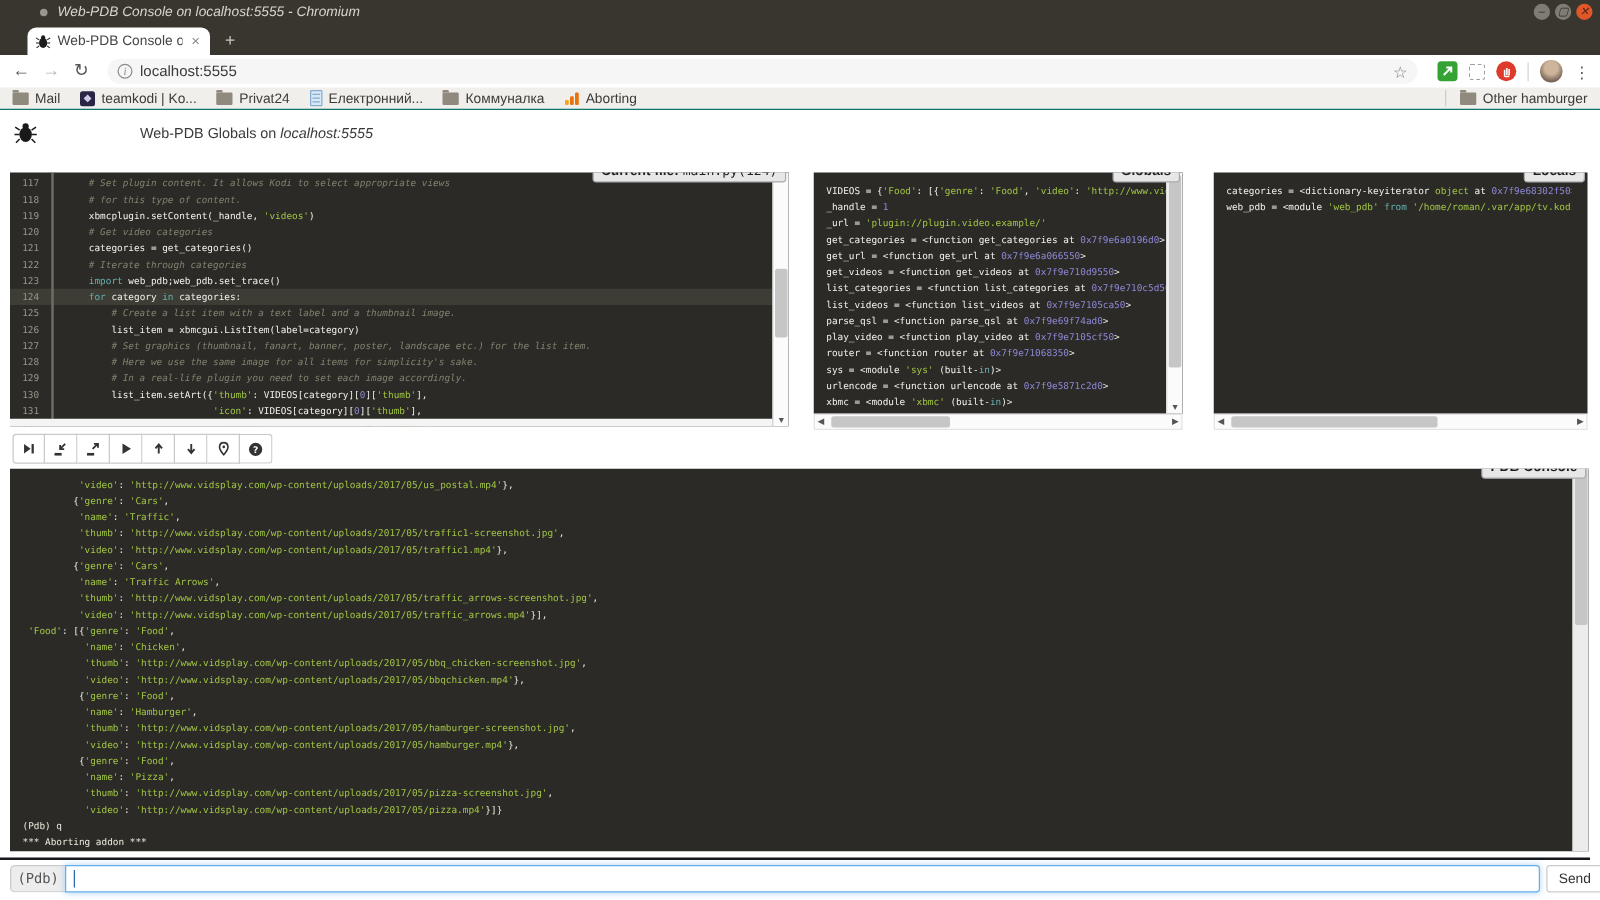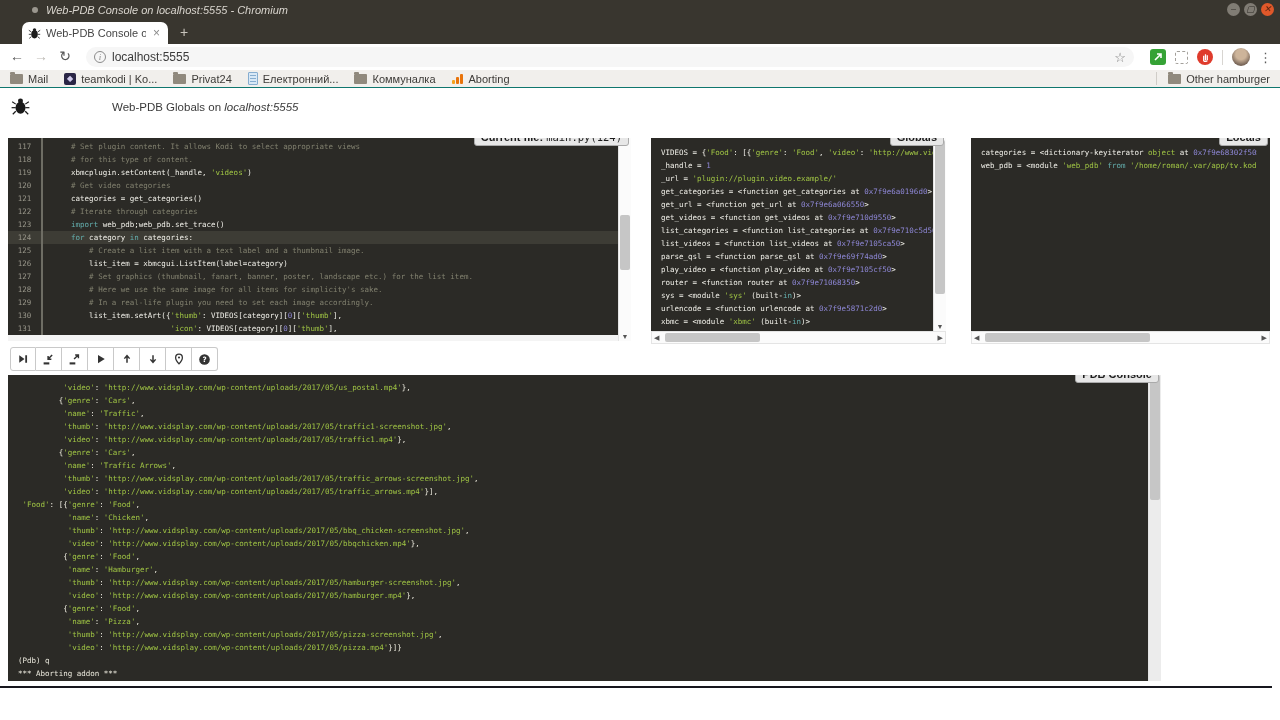--- a/index.html
+++ b/index.html
@@ -65,21 +65,21 @@
   .hdr-bug { position:absolute; left:11px; top:9px; }
   .page-title { position:absolute; left:112px; top:13px; font-size:11.5px; color:#3a3a3a; }
   .page-title .host { font-style:italic; }
 
   .panel { position:absolute; background:#2b2a26; }
   .panel-label { position:absolute; top:-9px; right:2px; z-index:6; background:#e7e7e7;
     border:1px solid #aaa; border-radius:3px; padding:0 6px; line-height:15px;
     font-size:11px; font-weight:bold; color:#1d1d1d; white-space:nowrap; }
   .panel-label .file { font-family:"DejaVu Sans Mono",monospace; font-weight:normal; font-size:10.5px; }
 
-  .tok-c { color:#82816f; }
+  .tok-c { color:#82816f;font-style:italic; }
   .tok-s { color:#a0c544; }
   .tok-k { color:#64afae; }
   .tok-n { color:#8f88d8; }
 
   
   #code-panel { left:8px; top:50px; width:623px; height:203px; overflow:hidden; }
   #code-lines { position:absolute; left:0; top:2px; right:13px; font-family:"DejaVu Sans Mono",monospace;
     font-size:7.5px; line-height:13px; white-space:pre; }
   .cl { display:flex; }
   .cl.hl { background:#3d3c35; }
@@ -107,21 +107,21 @@
   .hscroll { position:absolute; height:13px; background:#fbfbfb; border:1px solid #e4e4e4; }
 
   
   .dbg-toolbar { position:absolute; left:10px; top:259px; display:flex; }
   .tbtn { width:26px; height:24px; background:#fff; border:1px solid #c9c9c9; border-left:none;
     display:flex; align-items:center; justify-content:center; }
   .tbtn:first-child { border-left:1px solid #c9c9c9; border-radius:3px 0 0 3px; }
   .tbtn:last-child { border-radius:0 3px 3px 0; }
 
   
-  #console-panel { left:8px; top:287px; width:1153px; height:306px; overflow:hidden; }
+  #console-panel { left:8px; top:287px; width:1263px; height:306px; overflow:hidden; }
   #console-lines { position:absolute; left:10px; top:6px; right:14px; font-family:"DejaVu Sans Mono",monospace;
     font-size:7.5px; line-height:13px; white-space:pre; color:#eceade; overflow:hidden; }
 
   .page-hr { position:absolute; left:-8px; width:1280px; top:598px; height:2px; background:#17171e; }
 
   
   .prompt-row { position:absolute; left:0; top:604px; width:1280px; height:24px; }
   .pdb-addon { position:absolute; left:8px; top:0; width:44px; height:22px; background:#ededed;
     border:1px solid #ccc; border-right:none; border-radius:4px 0 0 4px; color:#555;
     font-size:11px; line-height:20px; text-align:center; }
@@ -336,13 +336,21 @@
   <div class="panel" id="console-panel">
     <div class="panel-label">PDB Console</div>
     <div id="console-lines"><div><span>          </span><span class="tok-s">'video'</span><span>: </span><span class="tok-s">'http://www.vidsplay.com/wp-content/uploads/2017/05/us_postal.mp4'</span><span>},</span></div><div><span>         {</span><span class="tok-s">'genre'</span><span>: </span><span class="tok-s">'Cars'</span><span>,</span></div><div><span>          </span><span class="tok-s">'name'</span><span>: </span><span class="tok-s">'Traffic'</span><span>,</span></div><div><span>          </span><span class="tok-s">'thumb'</span><span>: </span><span class="tok-s">'http://www.vidsplay.com/wp-content/uploads/2017/05/traffic1-screenshot.jpg'</span><span>,</span></div><div><span>          </span><span class="tok-s">'video'</span><span>: </span><span class="tok-s">'http://www.vidsplay.com/wp-content/uploads/2017/05/traffic1.mp4'</span><span>},</span></div><div><span>         {</span><span class="tok-s">'genre'</span><span>: </span><span class="tok-s">'Cars'</span><span>,</span></div><div><span>          </span><span class="tok-s">'name'</span><span>: </span><span class="tok-s">'Traffic Arrows'</span><span>,</span></div><div><span>          </span><span class="tok-s">'thumb'</span><span>: </span><span class="tok-s">'http://www.vidsplay.com/wp-content/uploads/2017/05/traffic_arrows-screenshot.jpg'</span><span>,</span></div><div><span>          </span><span class="tok-s">'video'</span><span>: </span><span class="tok-s">'http://www.vidsplay.com/wp-content/uploads/2017/05/traffic_arrows.mp4'</span><span>}],</span></div><div><span> </span><span class="tok-s">'Food'</span><span>: [{</span><span class="tok-s">'genre'</span><span>: </span><span class="tok-s">'Food'</span><span>,</span></div><div><span>           </span><span class="tok-s">'name'</span><span>: </span><span class="tok-s">'Chicken'</span><span>,</span></div><div><span>           </span><span class="tok-s">'thumb'</span><span>: </span><span class="tok-s">'http://www.vidsplay.com/wp-content/uploads/2017/05/bbq_chicken-screenshot.jpg'</span><span>,</span></div><div><span>           </span><span class="tok-s">'video'</span><span>: </span><span class="tok-s">'http://www.vidsplay.com/wp-content/uploads/2017/05/bbqchicken.mp4'</span><span>},</span></div><div><span>          {</span><span class="tok-s">'genre'</span><span>: </span><span class="tok-s">'Food'</span><span>,</span></div><div><span>           </span><span class="tok-s">'name'</span><span>: </span><span class="tok-s">'Hamburger'</span><span>,</span></div><div><span>           </span><span class="tok-s">'thumb'</span><span>: </span><span class="tok-s">'http://www.vidsplay.com/wp-content/uploads/2017/05/hamburger-screenshot.jpg'</span><span>,</span></div><div><span>           </span><span class="tok-s">'video'</span><span>: </span><span class="tok-s">'http://www.vidsplay.com/wp-content/uploads/2017/05/hamburger.mp4'</span><span>},</span></div><div><span>          {</span><span class="tok-s">'genre'</span><span>: </span><span class="tok-s">'Food'</span><span>,</span></div><div><span>           </span><span class="tok-s">'name'</span><span>: </span><span class="tok-s">'Pizza'</span><span>,</span></div><div><span>           </span><span class="tok-s">'thumb'</span><span>: </span><span class="tok-s">'http://www.vidsplay.com/wp-content/uploads/2017/05/pizza-screenshot.jpg'</span><span>,</span></div><div><span>           </span><span class="tok-s">'video'</span><span>: </span><span class="tok-s">'http://www.vidsplay.com/wp-content/uploads/2017/05/pizza.mp4'</span><span>}]}</span></div><div><span>(Pdb) q</span></div><div><span>*** Aborting addon ***</span></div></div>
     <div class="vscroll" style="background:#ececec;">
       <div class="thumb" style="top:0;height:125px;"></div>
     </div>
   </div>
 
   <div class="page-hr"></div>
 
+  <div class="prompt-row">
+    <div class="pdb-addon mono">(Pdb)</div>
+    <div class="pdb-inputwrap">
+      <input class="pdb-input" value="" style="">
+      <div class="caret"></div>
+    </div>
+    <button class="send-btn">Send</button>
+  </div>
 </div>
 
 </body></html>

